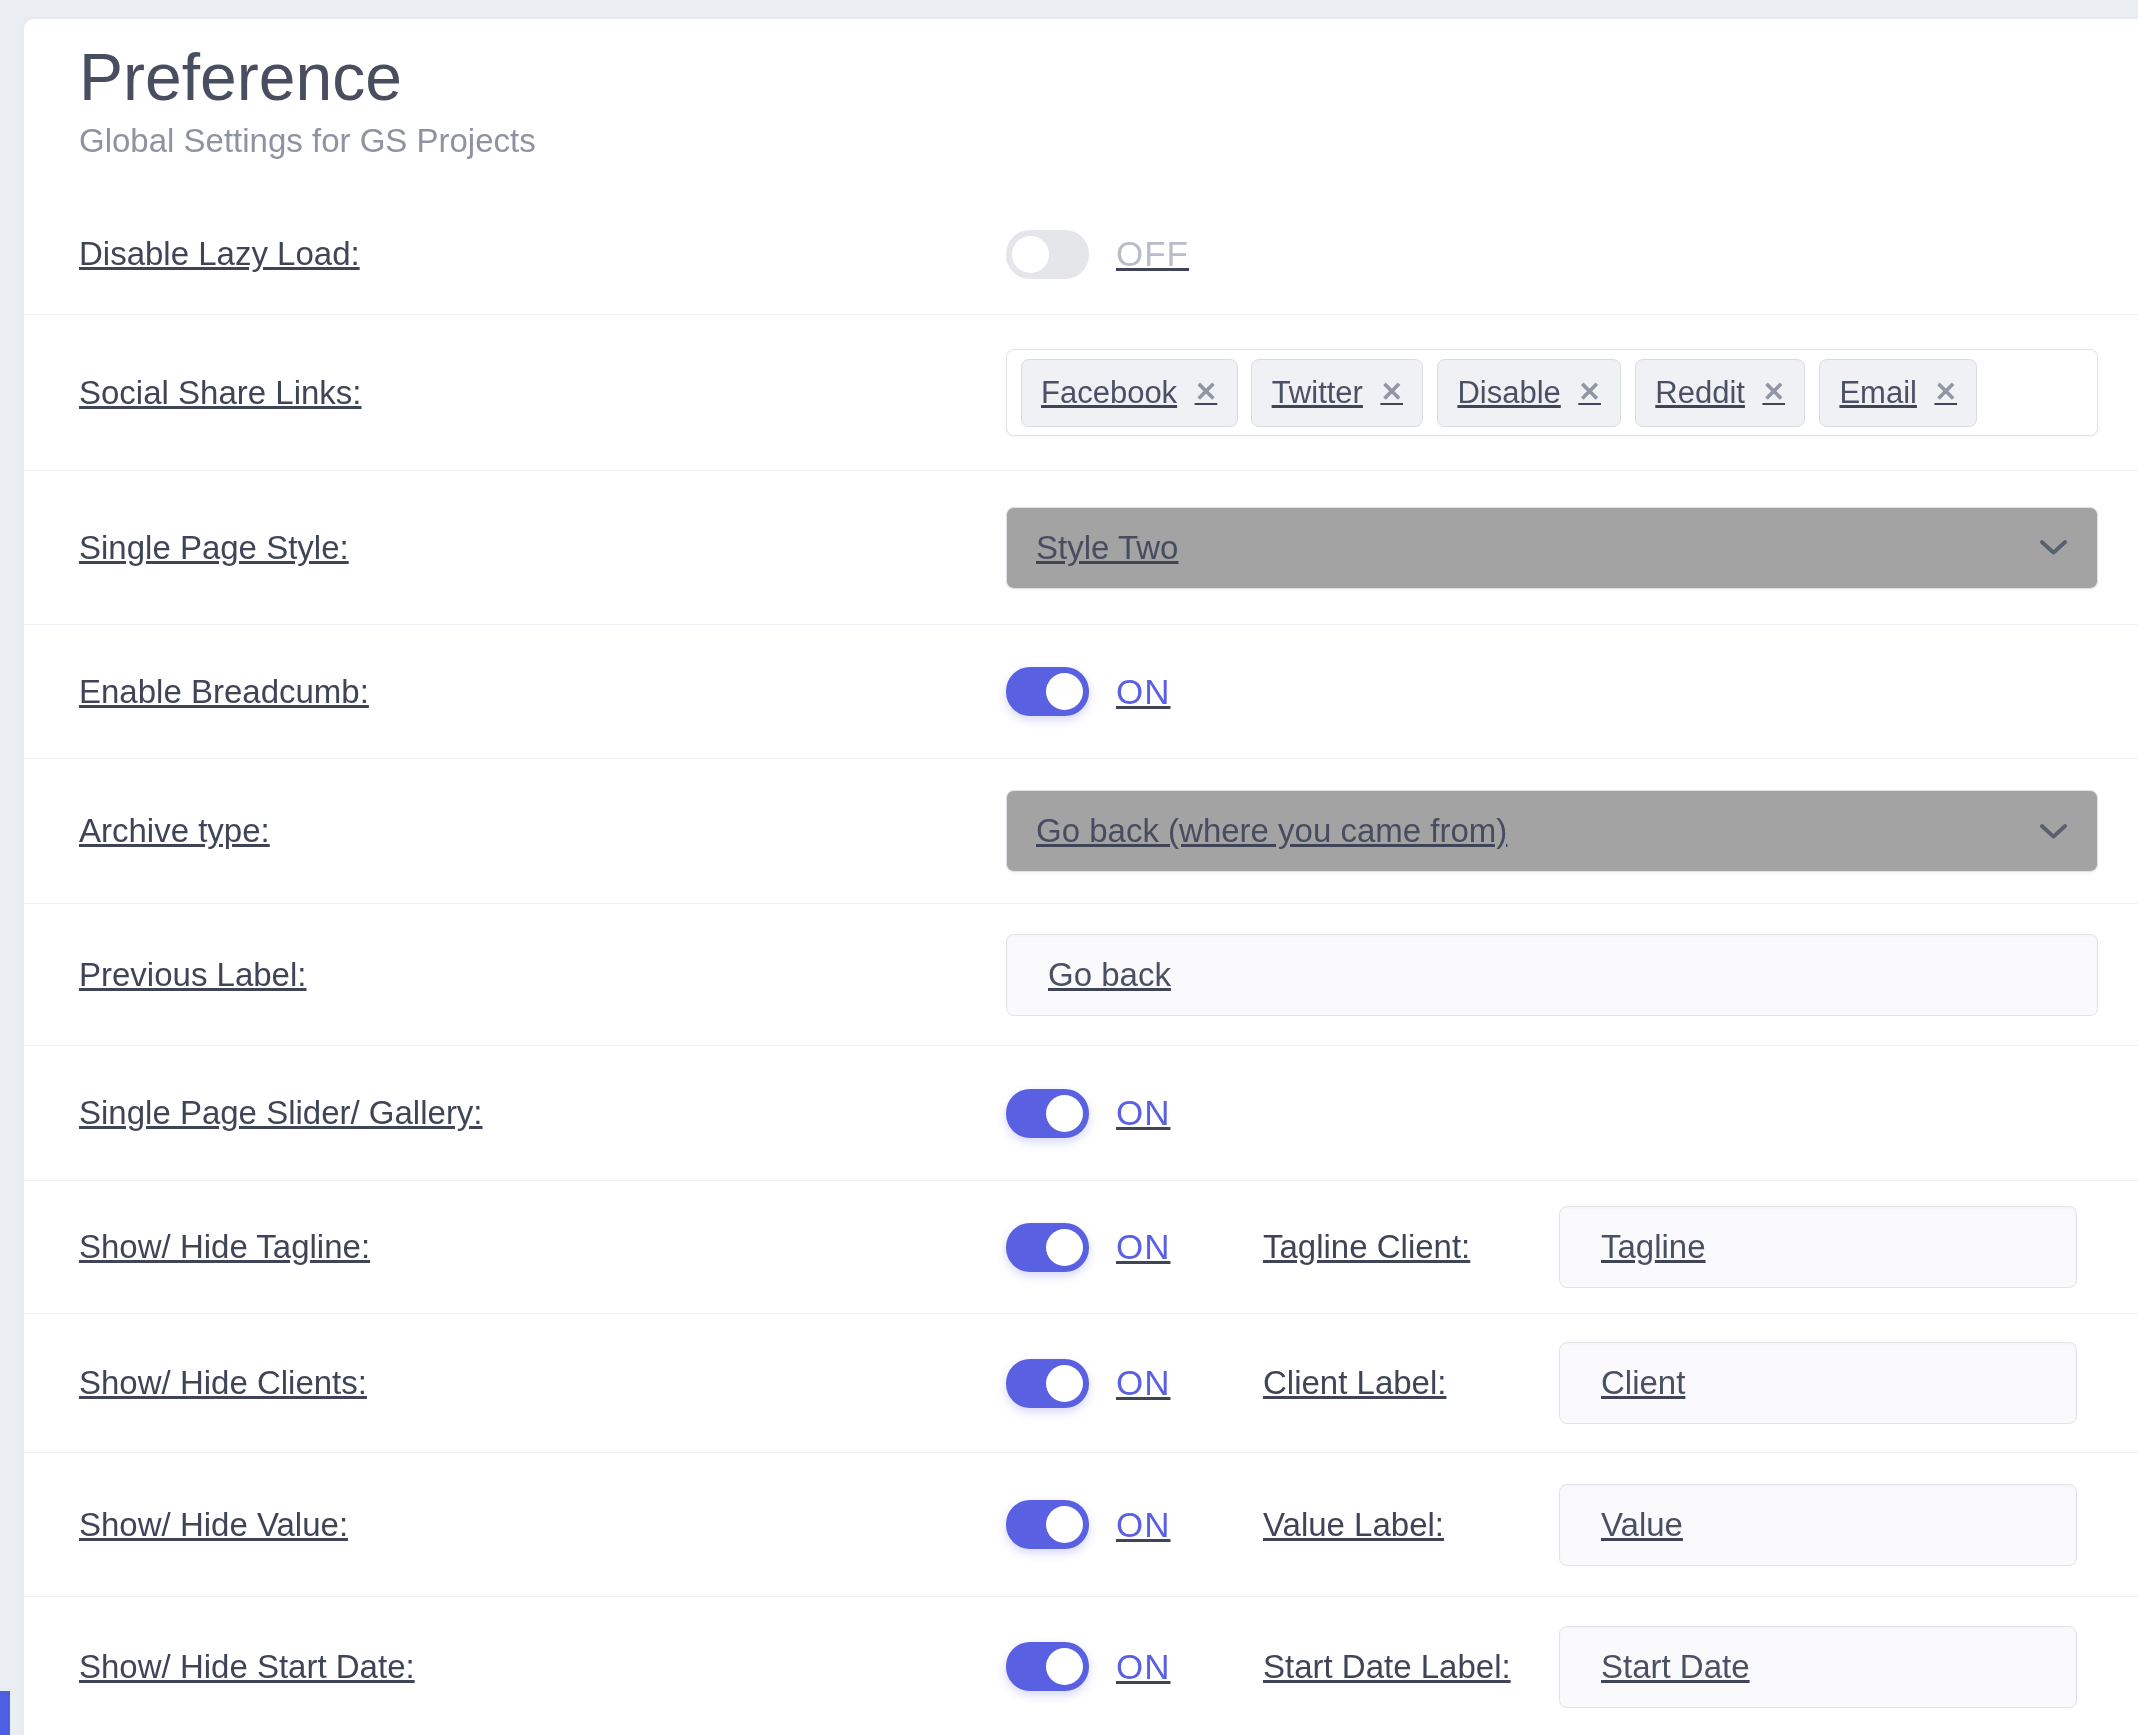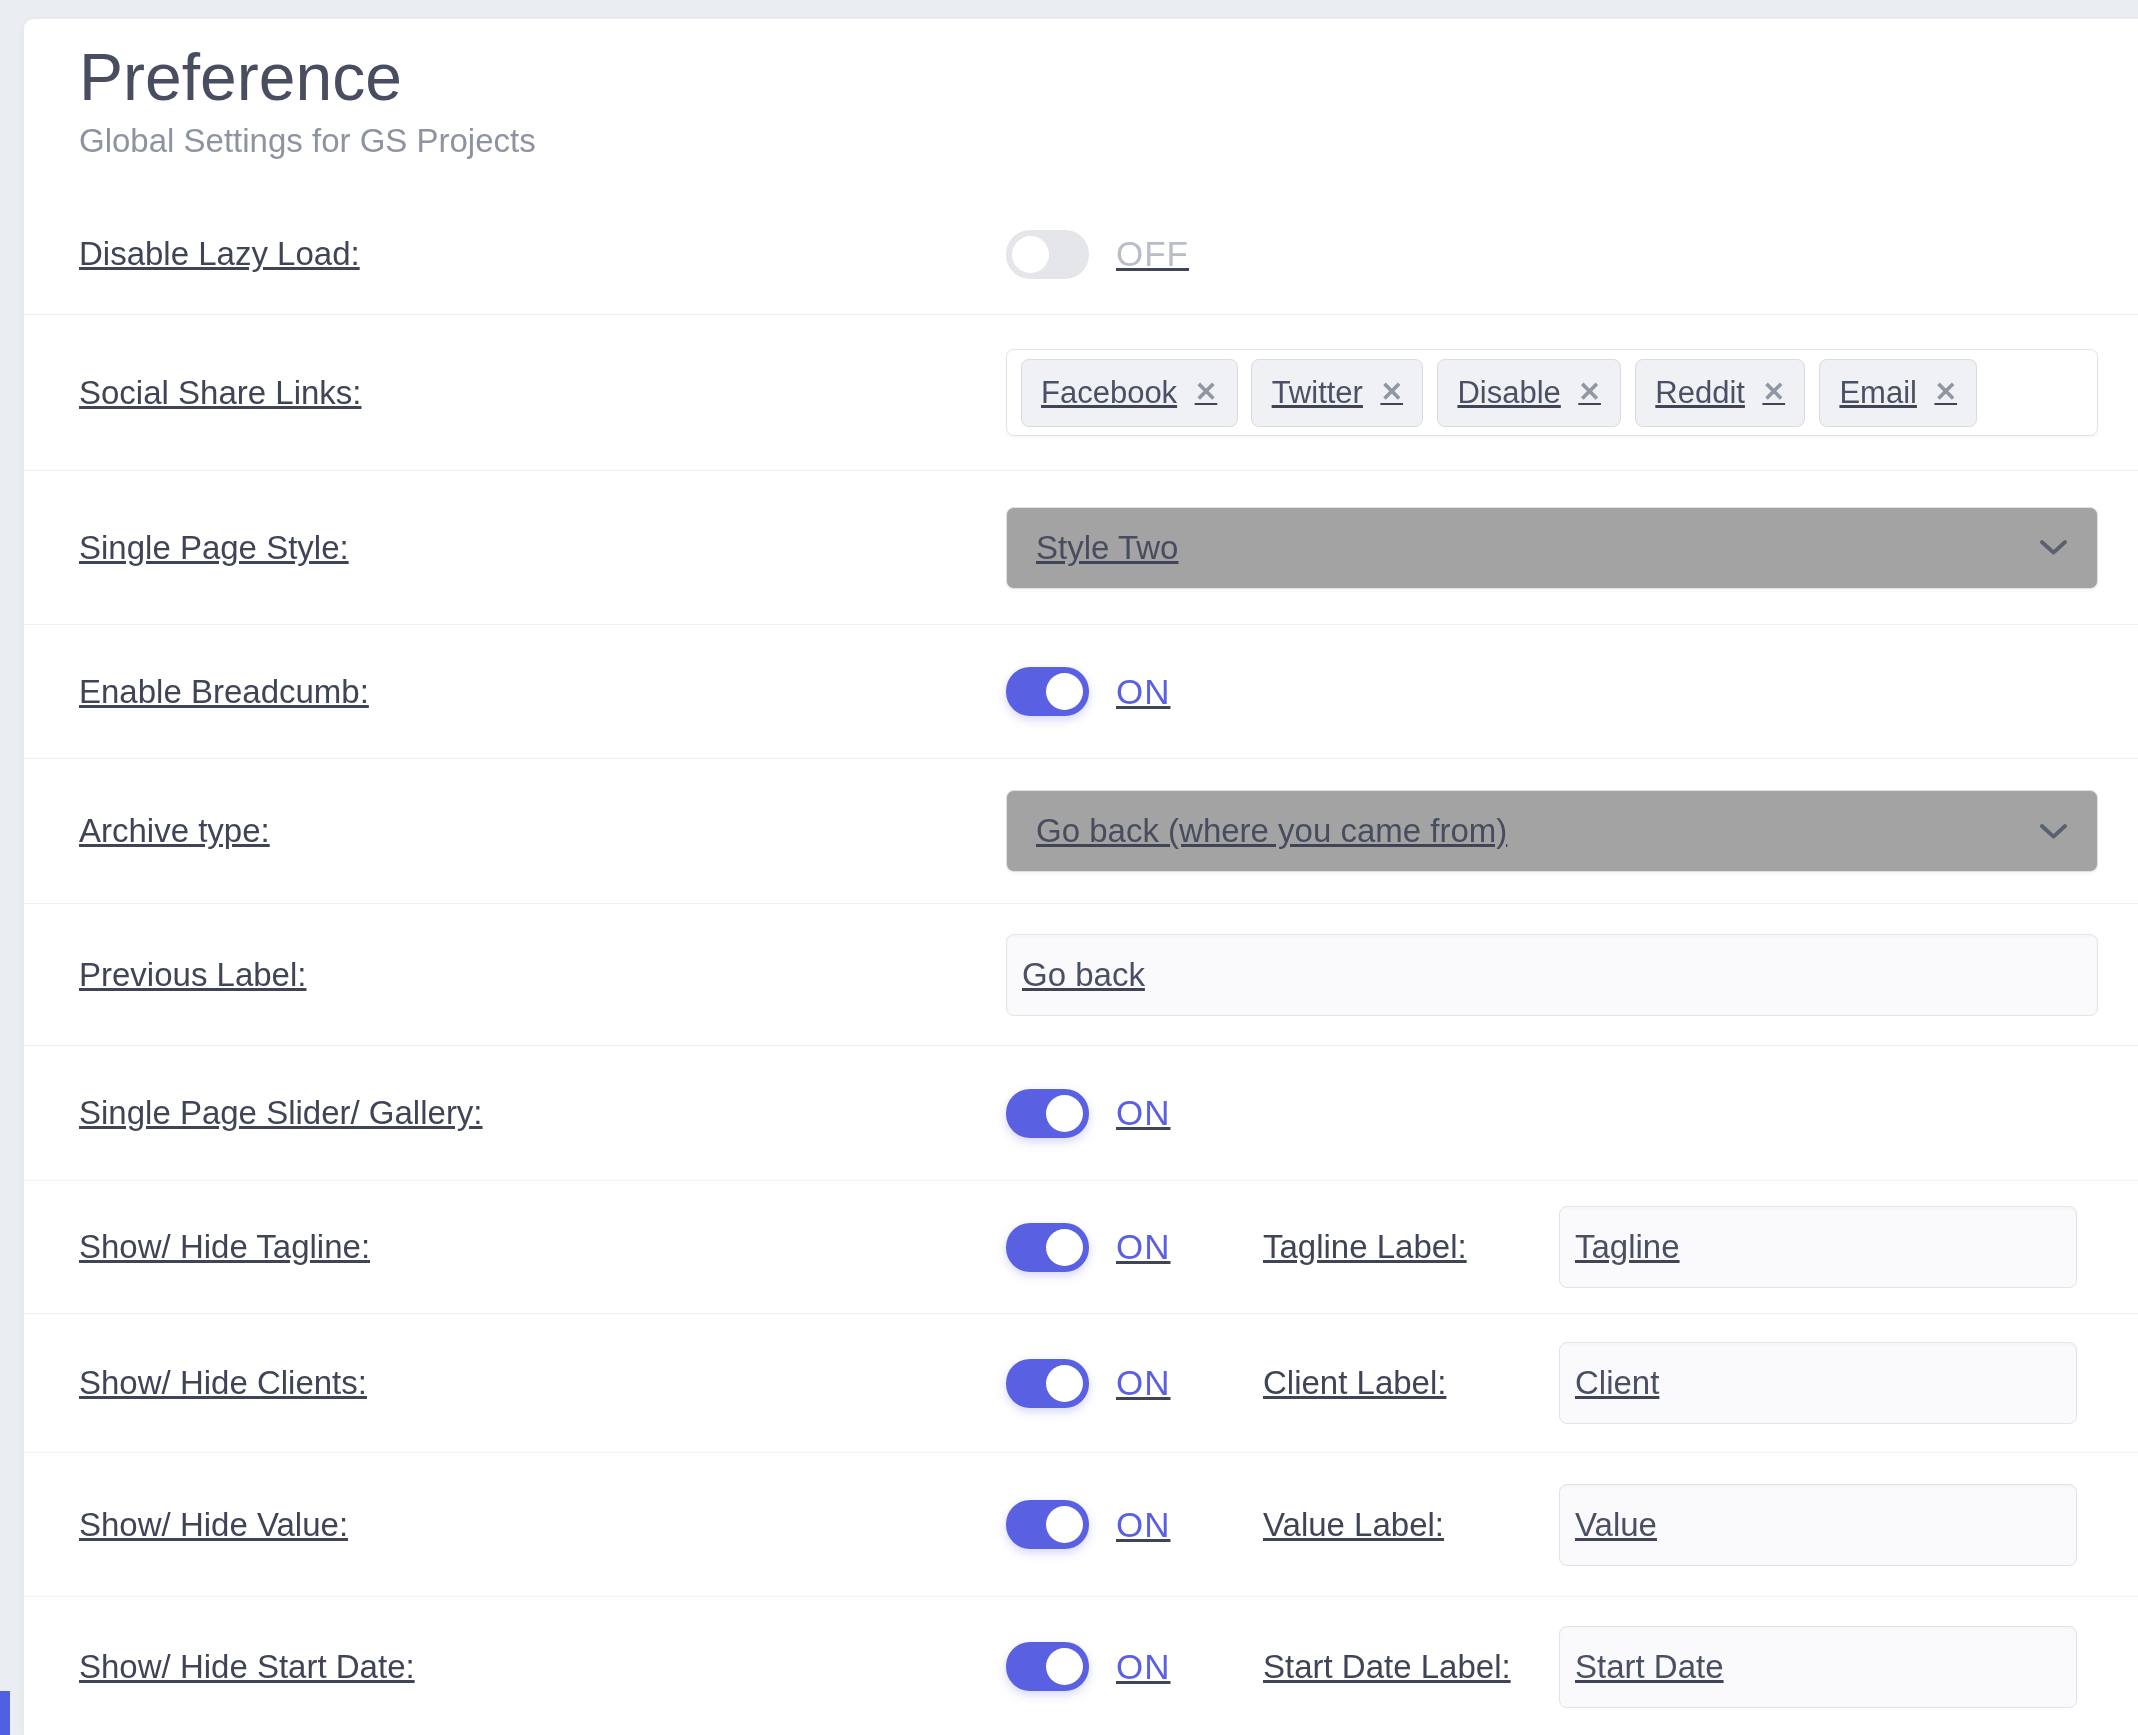--- a/index.html
+++ b/index.html
@@ -71,21 +71,21 @@
     display:flex; align-items:center; padding:0 87px 0 29px;
     font-size:33px; color:#474d5f; cursor:pointer;
     box-shadow:0 1.9px 2.9px rgba(30,40,60,0.04);
   }
   .select svg { position:absolute; right:29px; top:50%; margin-top:-8.7px; }
 
   
   .text-input {
     height:82px;
     border:1.9px solid #e0e3e8; border-radius:7.8px; background:#fafafc;
-    padding:0 15px; font-size:33px; color:#4a5063;
+    padding:0 41px; font-size:33px; color:#4a5063;
     font-family:"Liberation Sans", sans-serif;
     box-shadow:inset 0 1.9px 1.9px rgba(30,40,60,0.02);
     outline:none;
   }
   .text-input.wide { width:100%; }
   .text-input.small { width:518px; flex:0 0 518px; }
 
   
   .toggle-cell { width:257px; flex:0 0 257px; display:flex; align-items:center; }
   .sub-label { width:296px; flex:0 0 296px; font-size:33px; color:#3f4557; }
@@ -201,21 +201,21 @@
 
   <div class="row r8">
     <div class="row-label">Show/ Hide Tagline:</div>
     <div class="field-col">
       <span class="toggle-cell">
         <span class="toggle on">
           <span class="knob"></span>
         </span>
         <span class="state-label on">ON</span>
       </span>
-      <span class="sub-label">Tagline Label:</span>
+      <span class="sub-label">Tagline Client:</span>
       <input class="text-input small" type="text" value="Tagline" style="">
     </div>
   </div>
 
   <div class="row r9">
     <div class="row-label">Show/ Hide Clients:</div>
     <div class="field-col">
       <span class="toggle-cell">
         <span class="toggle on">
           <span class="knob"></span>

